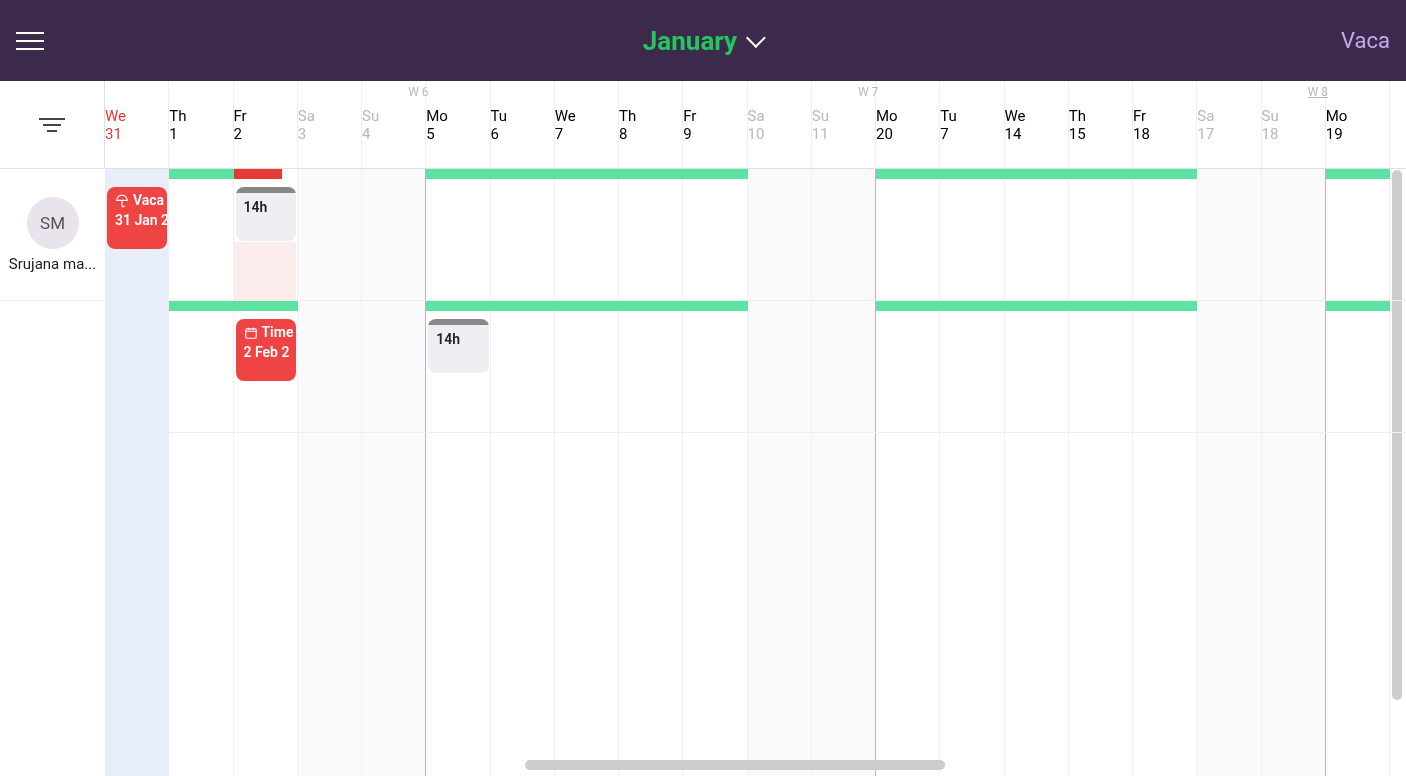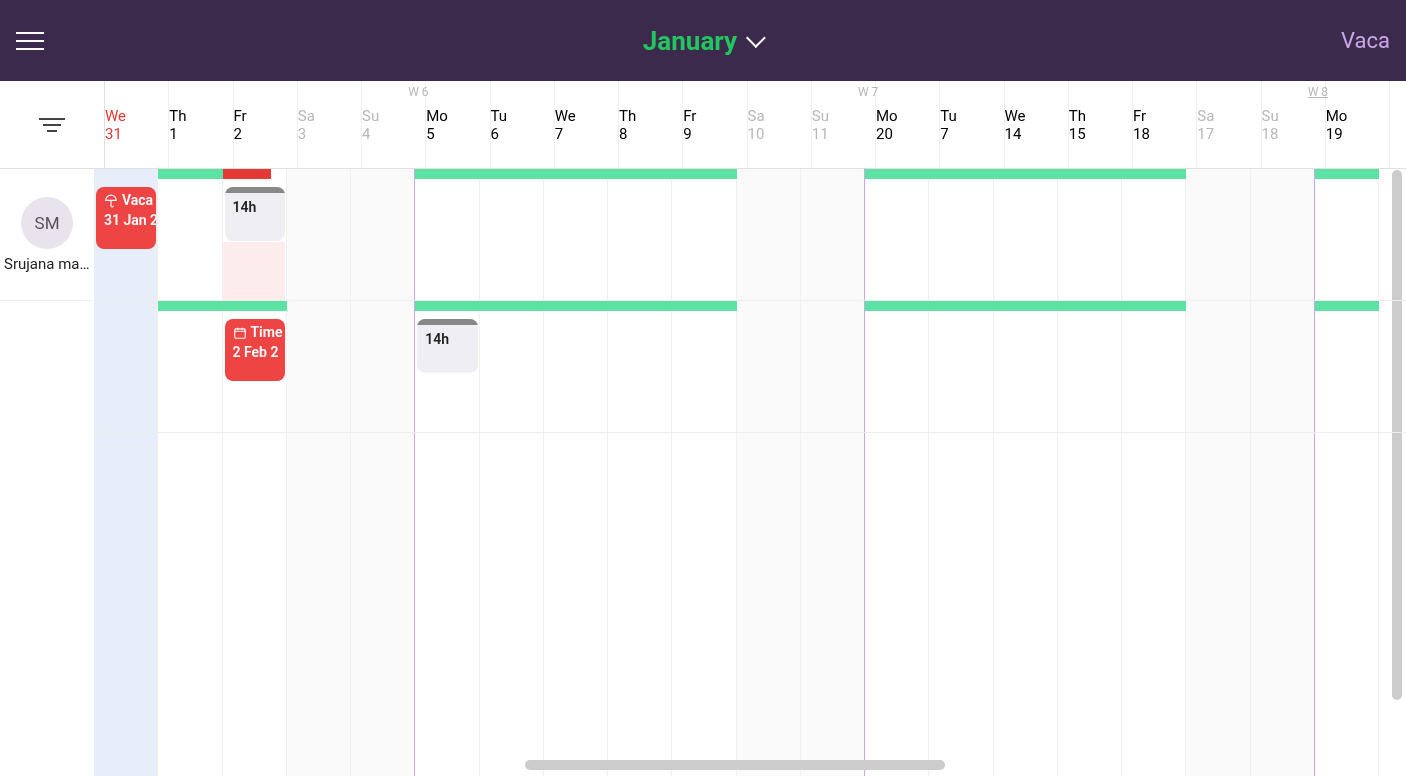--- a/index.html
+++ b/index.html
@@ -84,21 +84,21 @@
     color:#b8b8b8;
   }
   
   .grid-body {
     position:relative;
     height: calc(776px - 81px - 88px);
     display:flex;
     overflow:hidden;
   }
   .people-col {
-    width:94px;
+    width:105px;
   }
   .grid-area {
     position:relative;
     flex:1;
   }
   .row {
     position:relative;
     height:132px;
     border-bottom:1px solid #eee;
   }

